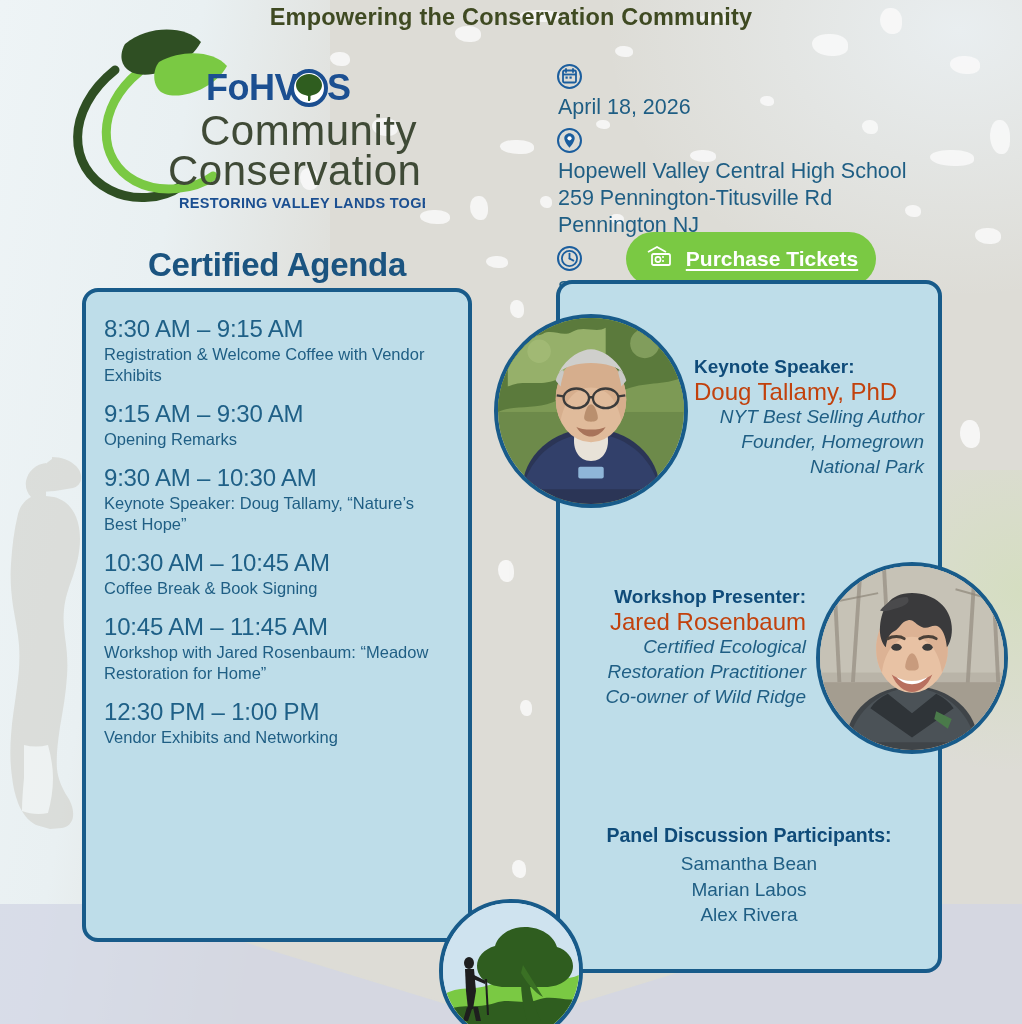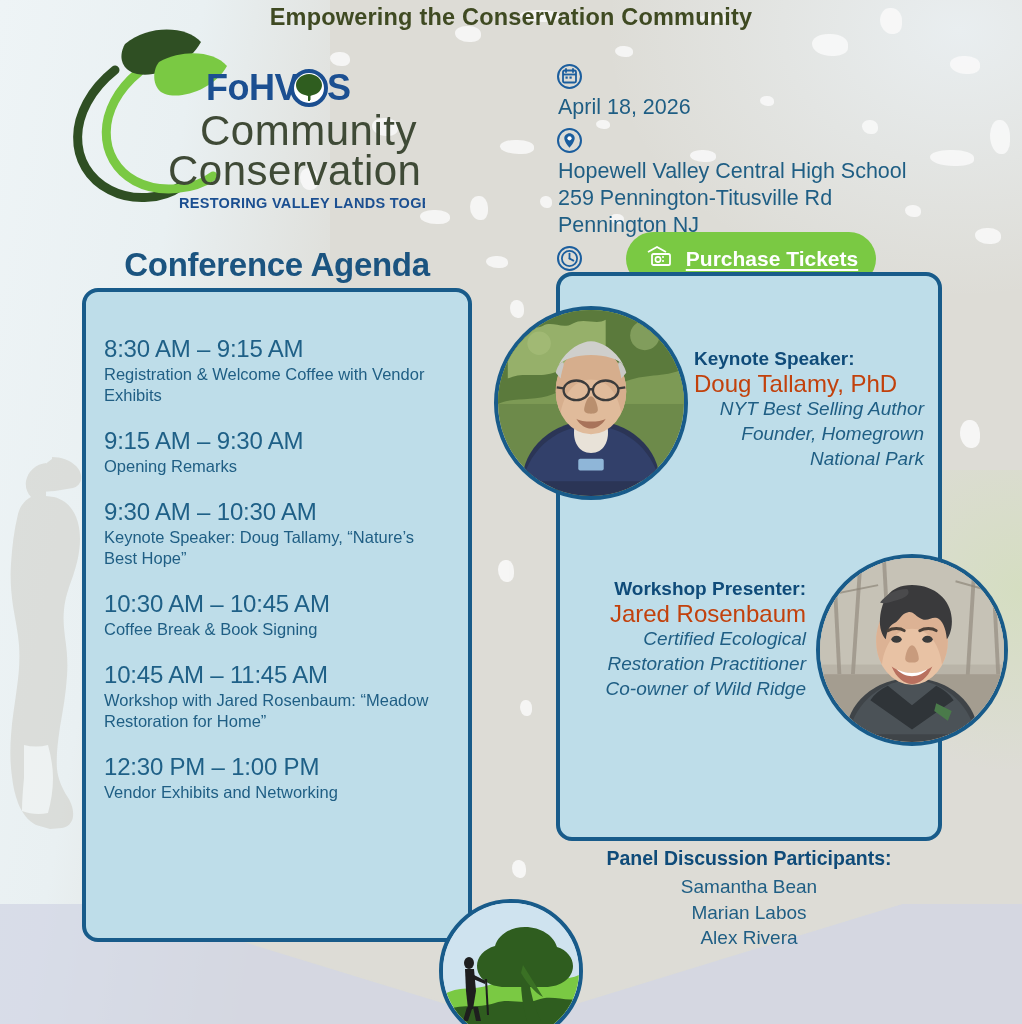--- a/index.html
+++ b/index.html
@@ -86,26 +86,26 @@
   }
 
   
   .card {
     position: absolute;
     background: #bedde9;
     border: 4px solid #185b8a;
     border-radius: 16px;
   }
   #agenda-card { left: 82px; top: 288px; width: 390px; height: 654px; }
-  #speakers-card { left: 556px; top: 272px; width: 386px; height: 569px; }
+  #speakers-card { left: 556px; top: 280px; width: 386px; height: 693px; }
 
   .agenda-list { padding: 22px 0 0 18px; }
   .agenda-item { margin-bottom: 13px; }
   .agenda-time {
-    font-size: 24px; color: #1f6087; line-height: 30px; letter-spacing: -.2px; margin-top: 20px;
+    font-size: 24px; color: #1f6087; line-height: 30px; letter-spacing: -.2px;
   }
   .agenda-desc {
     font-size: 16.5px; color: #1f5e84; line-height: 21px; padding-right: 24px;
   }
 
   
   .photo {
     position: absolute; border-radius: 50%;
     border: 4px solid #185b8a; overflow: hidden;
   }
@@ -120,21 +120,21 @@
   }
   .speaker-name { font-size: 24px; color: #c2410c; line-height: 25px; }
   .speaker-cred {
     font-size: 19px; font-style: italic; color: #1f5e84; line-height: 25px; text-align: right;
   }
 
   .panel-block {
     position: absolute; left: 0; top: 540px; width: 378px; text-align: center;
   }
   .panel-heading {
-    font-size: 19.5px; font-weight: bold; color: #0f4b79; margin-bottom: 4px; margin-top: 31px;
+    font-size: 19.5px; font-weight: bold; color: #0f4b79; margin-bottom: 4px;
   }
   .panel-name { font-size: 19px; color: #1f5e84; line-height: 25.5px; }
 
   
   .tree-badge {
     position: absolute; left: 439px; top: 899px; width: 144px; height: 144px;
     border-radius: 50%; border: 4px solid #185b8a; overflow: hidden;
     background: #cfe3ef;
   }
 </style>
@@ -269,21 +269,21 @@
     <svg width="32" height="24" viewBox="0 0 32 24" xmlns="http://www.w3.org/2000/svg">
       <path fill="none" stroke="#ffffff" stroke-width="1.8" d="M4 7l9-5 9 5"></path>
       <rect x="8" y="9" width="18" height="11" rx="1.6" fill="none" stroke="#ffffff" stroke-width="1.8"></rect>
       <circle cx="14" cy="14.5" r="2.6" fill="none" stroke="#ffffff" stroke-width="1.6"></circle>
       <line x1="19" y1="11" x2="19" y2="18.4" stroke="#ffffff" stroke-width="1.6" stroke-dasharray="2 2"></line>
     </svg>
   </span>
   <span class="tickets-label">Purchase Tickets</span>
 </div>
 
-<div class="agenda-heading">Conference Agenda</div>
+<div class="agenda-heading">Certified Agenda</div>
 
 <div class="card" id="agenda-card">
   <div class="agenda-list">
 
     <div class="agenda-item">
       <div class="agenda-time">8:30 AM – 9:15 AM</div>
       <div class="agenda-desc">Registration &amp; Welcome Coffee with Vendor Exhibits</div>
     </div>
 
     <div class="agenda-item">

